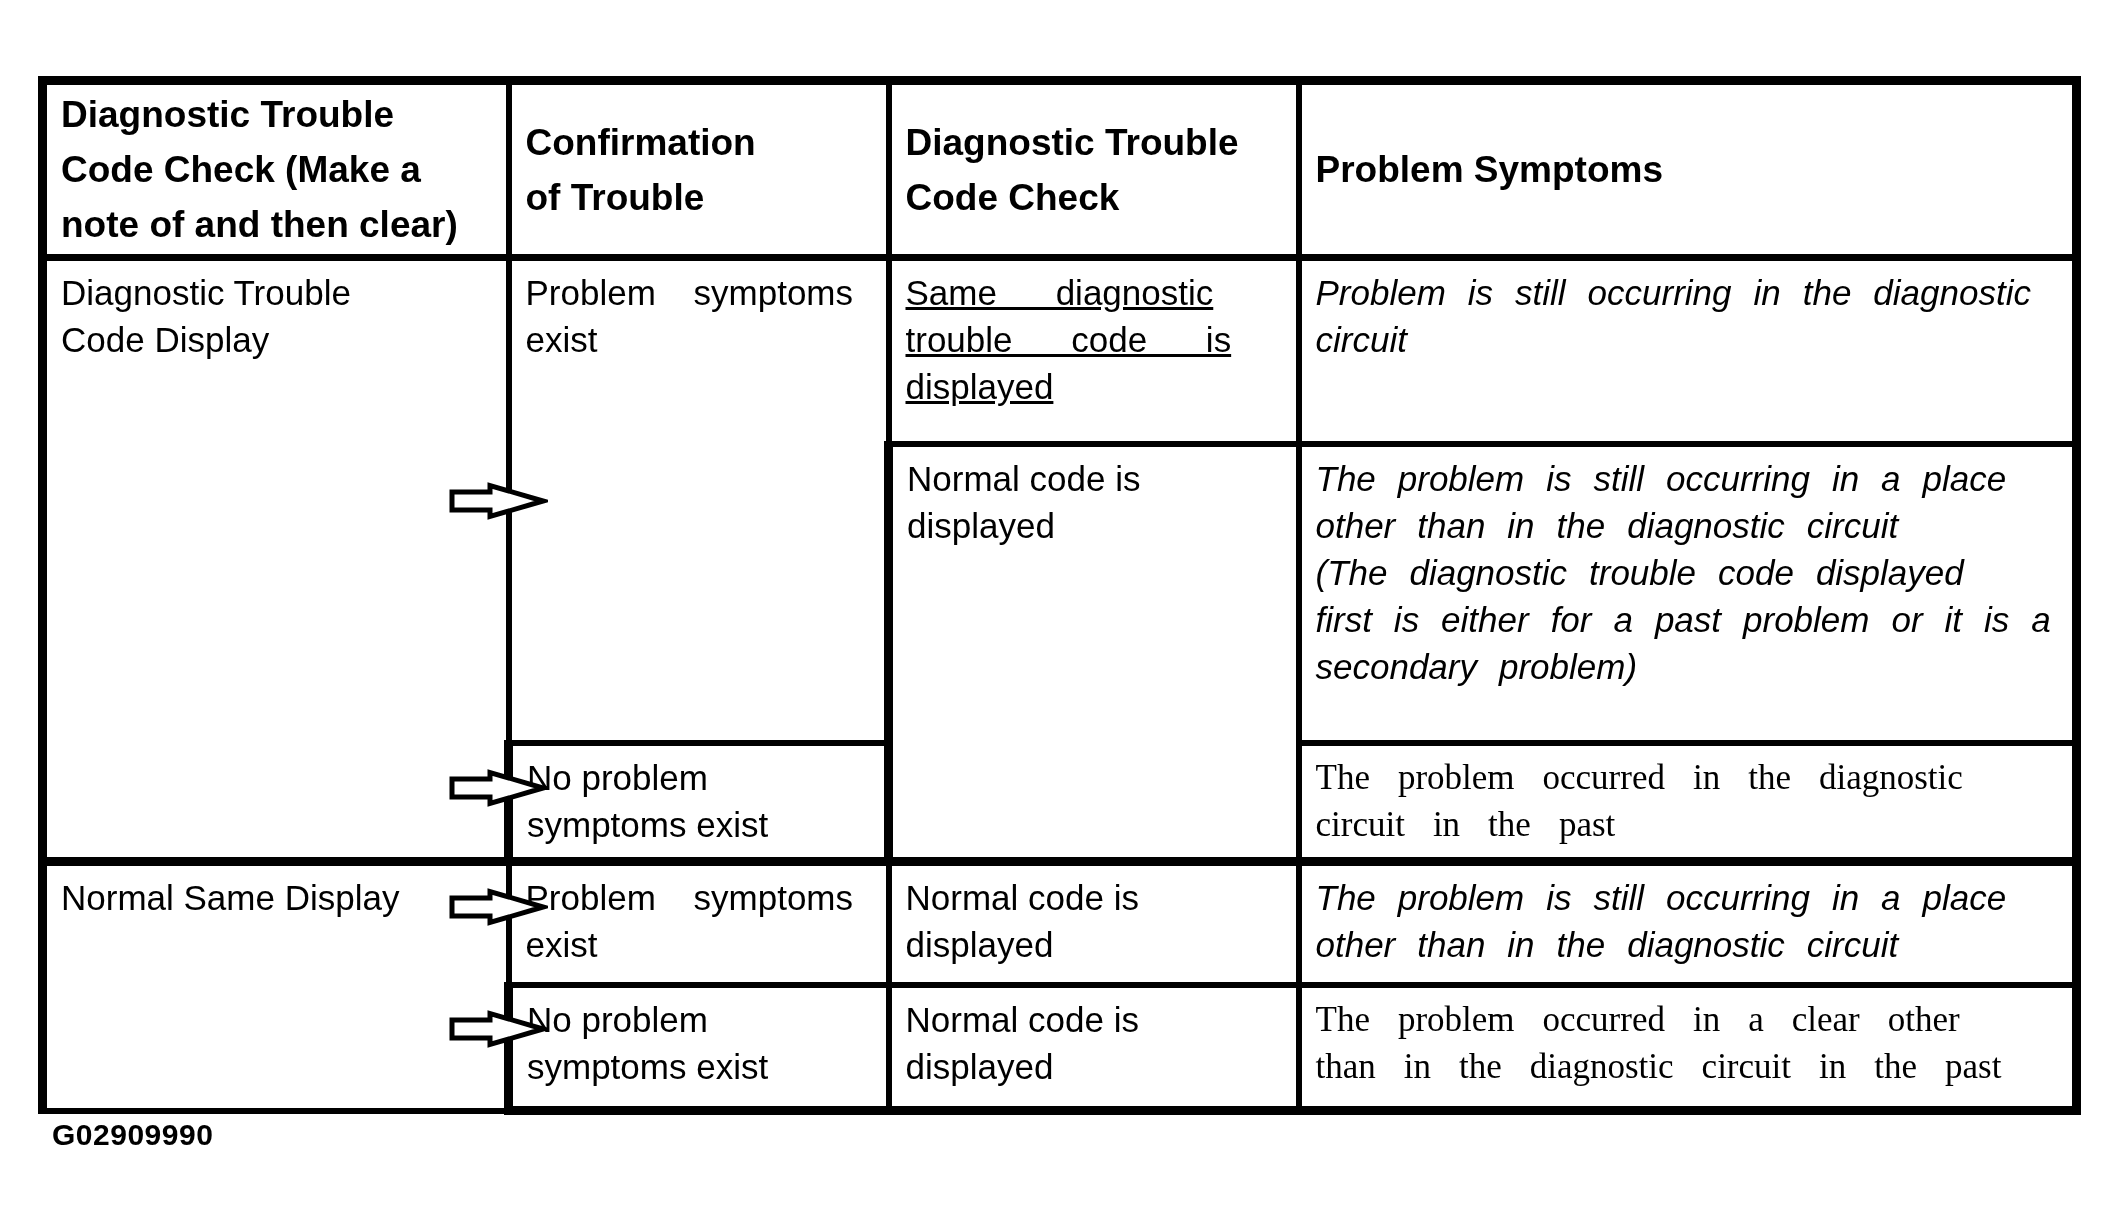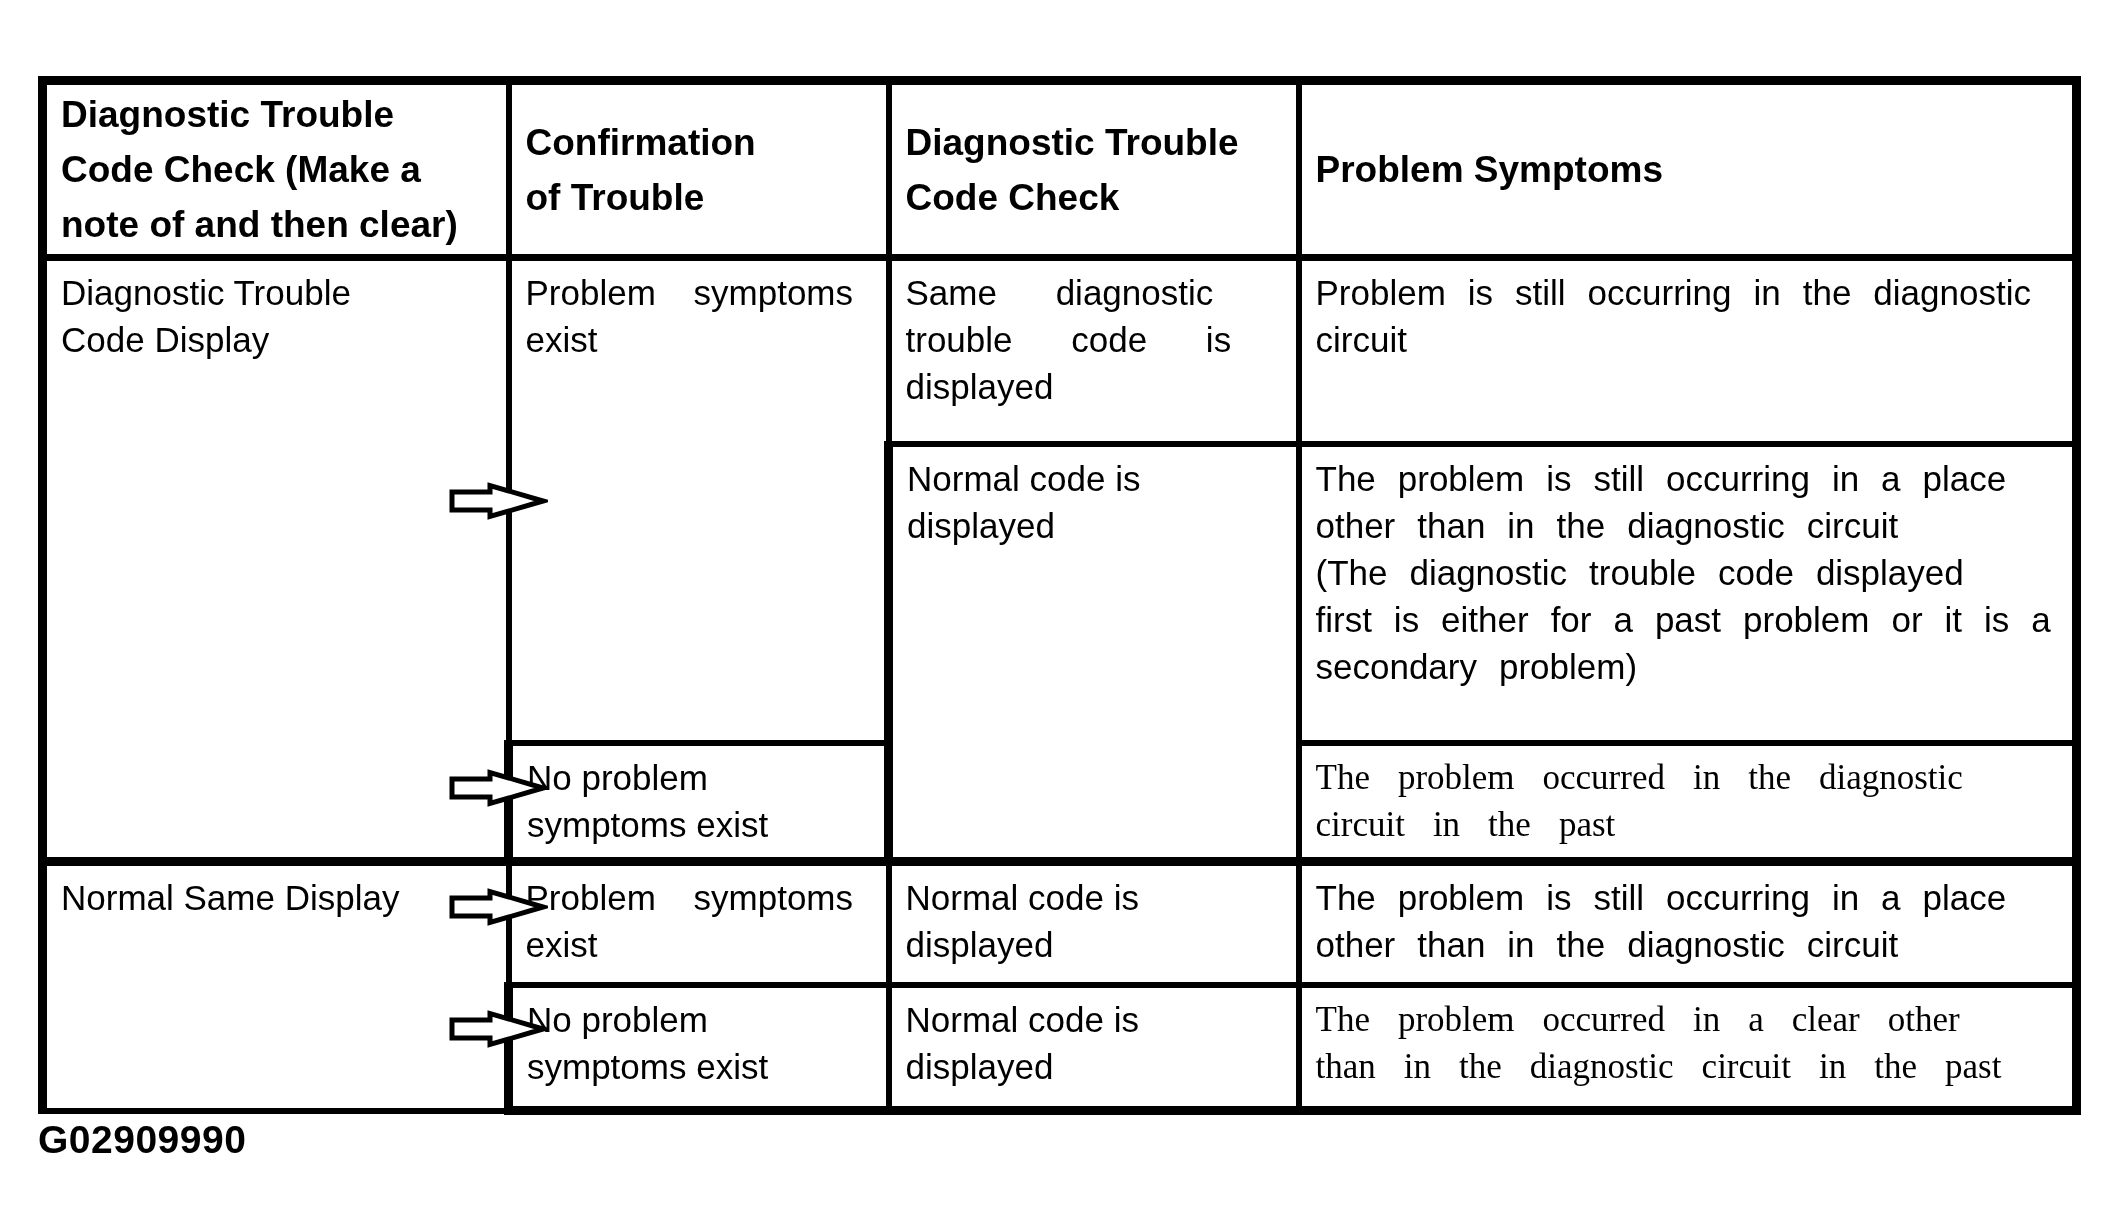--- a/index.html
+++ b/index.html
@@ -51,41 +51,41 @@
     font-weight: bold;
     font-size: 37px;
     line-height: 55px;
     vertical-align: middle;
     padding-top: 2px;
     padding-bottom: 2px;
   }
   th.center { text-align: center; }
 
   
-  .ws-a { word-spacing: 0.35em; }
+  .ws-a { word-spacing: 0.35em; font-style: italic; }
   .ws-b { word-spacing: 0.55em; font-family: Liberation Serif, serif; }
-  .ws-c { word-spacing: 1.4em; }
+  .ws-c { word-spacing: 1.4em; text-decoration: underline; }
   .ws-d { word-spacing: 0.8em; }
 
   .arrow {
     position: absolute;
     width: 99px;
     height: 40px;
   }
   .arrow svg { display: block; width: 100%; height: 100%; }
   .arrow-1 { left: 449px; top: 481px; }
   .arrow-2 { left: 449px; top: 768px; }
   .arrow-3 { left: 449px; top: 887px; }
   .arrow-4 { left: 449px; top: 1009px; }
 
   .figure-code {
     position: absolute;
-    left: 38px;
+    left: 52px;
     top: 1118px;
-    font-size: 39px;
+    font-size: 30px;
     font-weight: bold;
     letter-spacing: 0.5px;
   }
 </style>
 </head>
 <body>
 
 <div class="page">
 
   <table class="diag">

